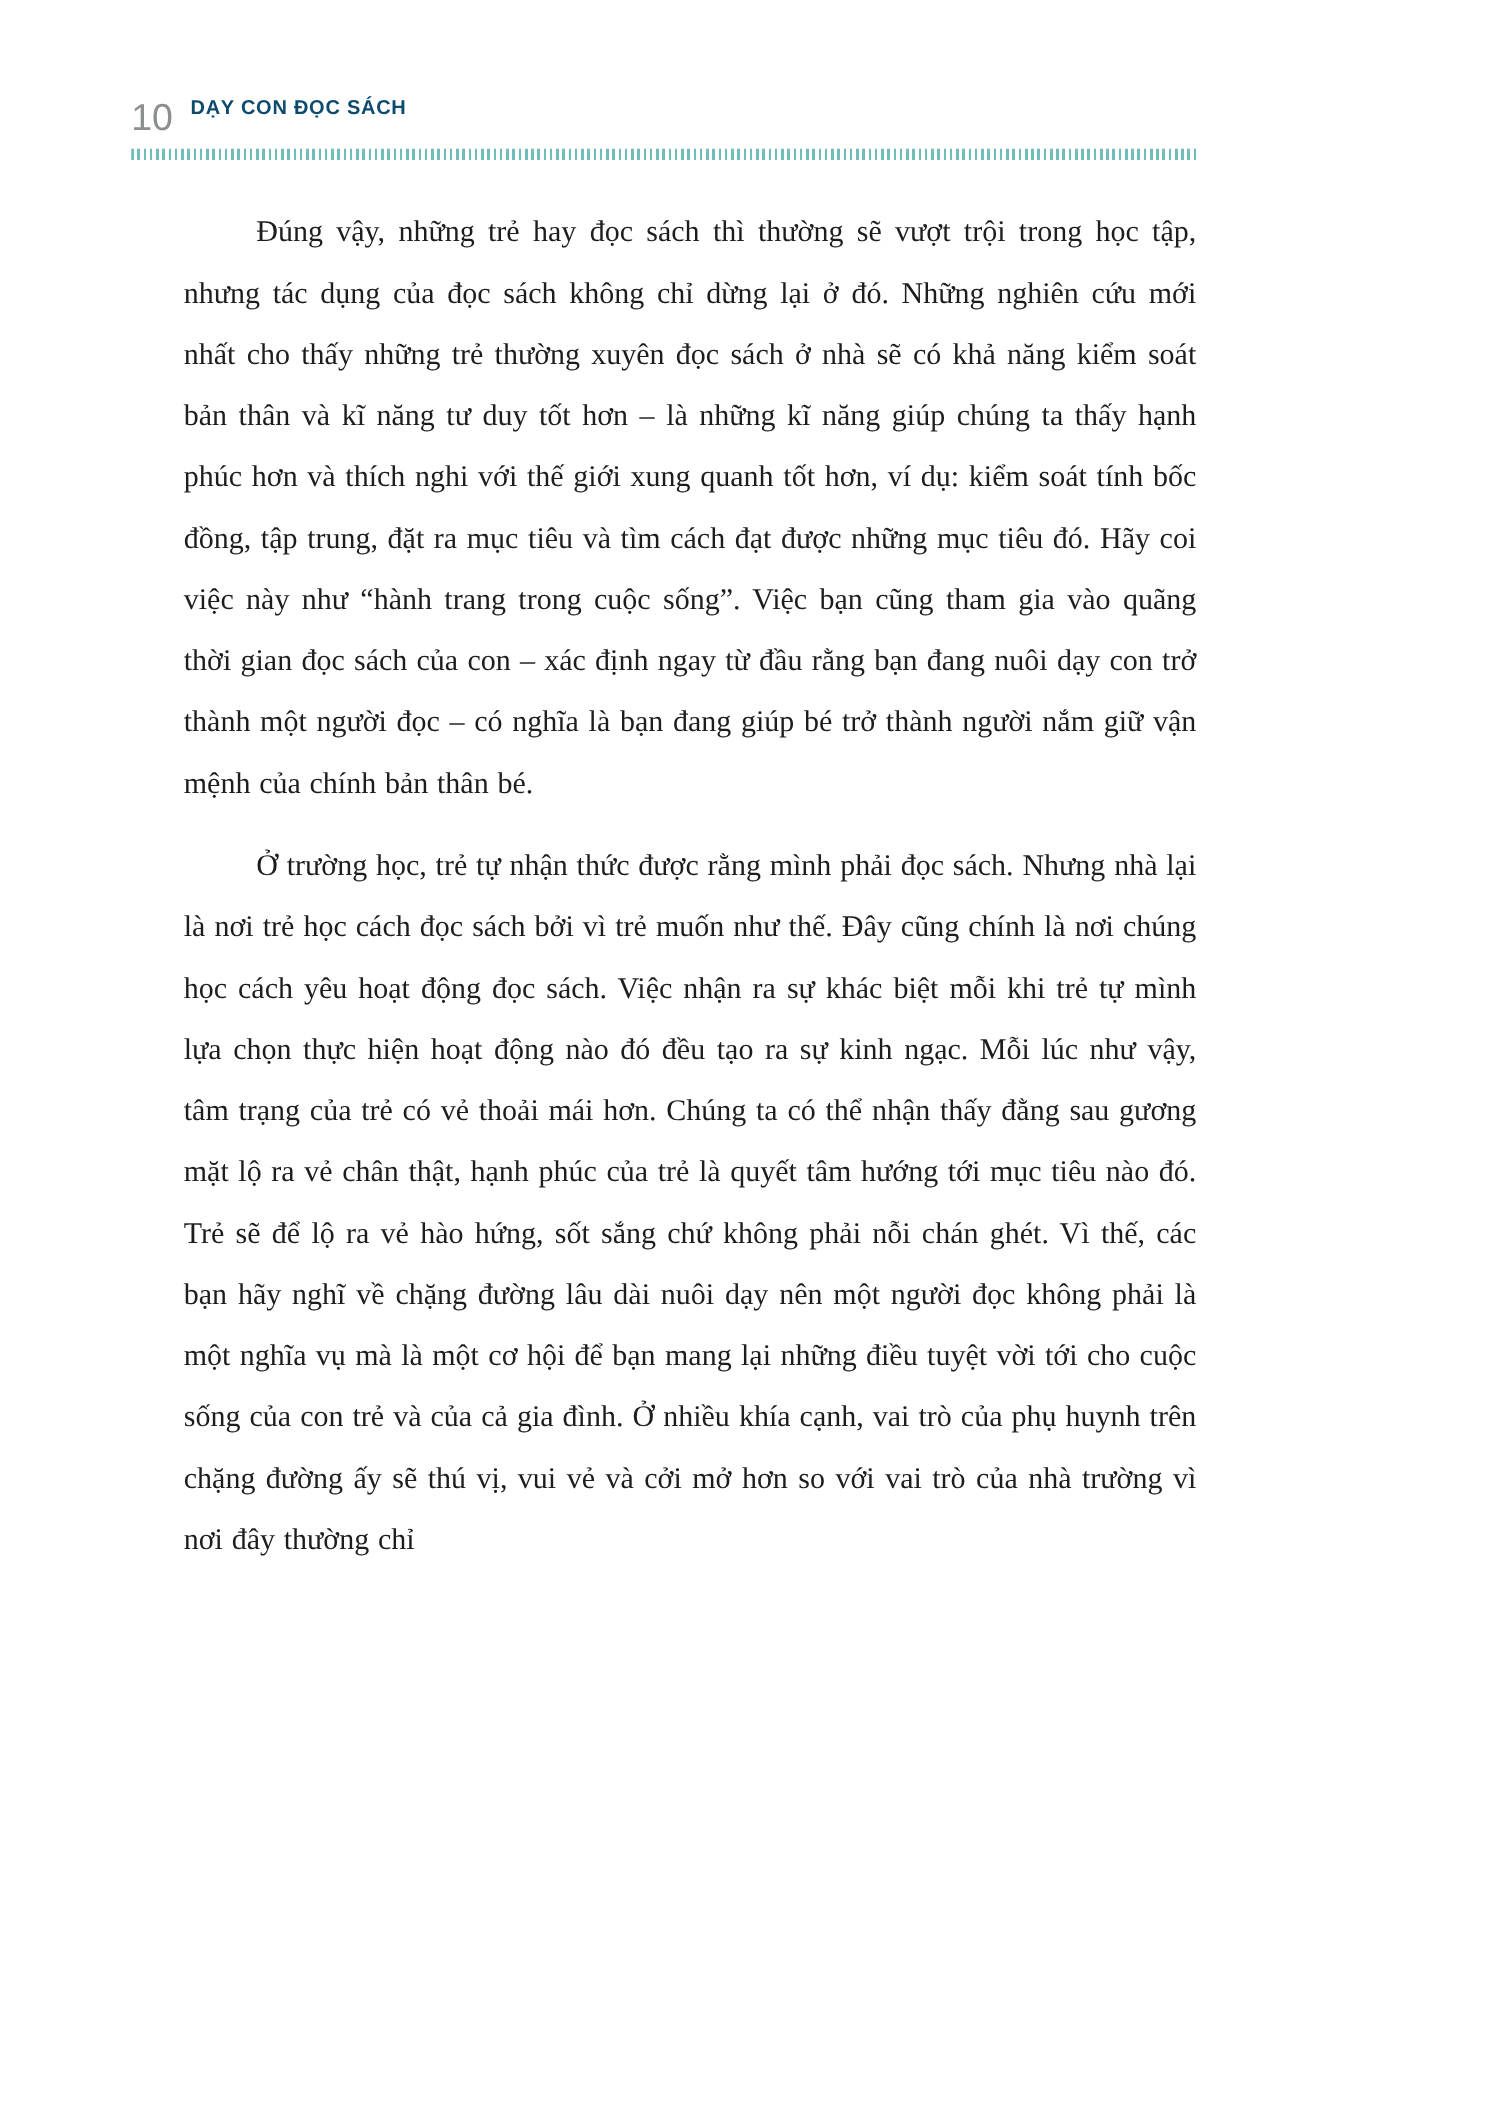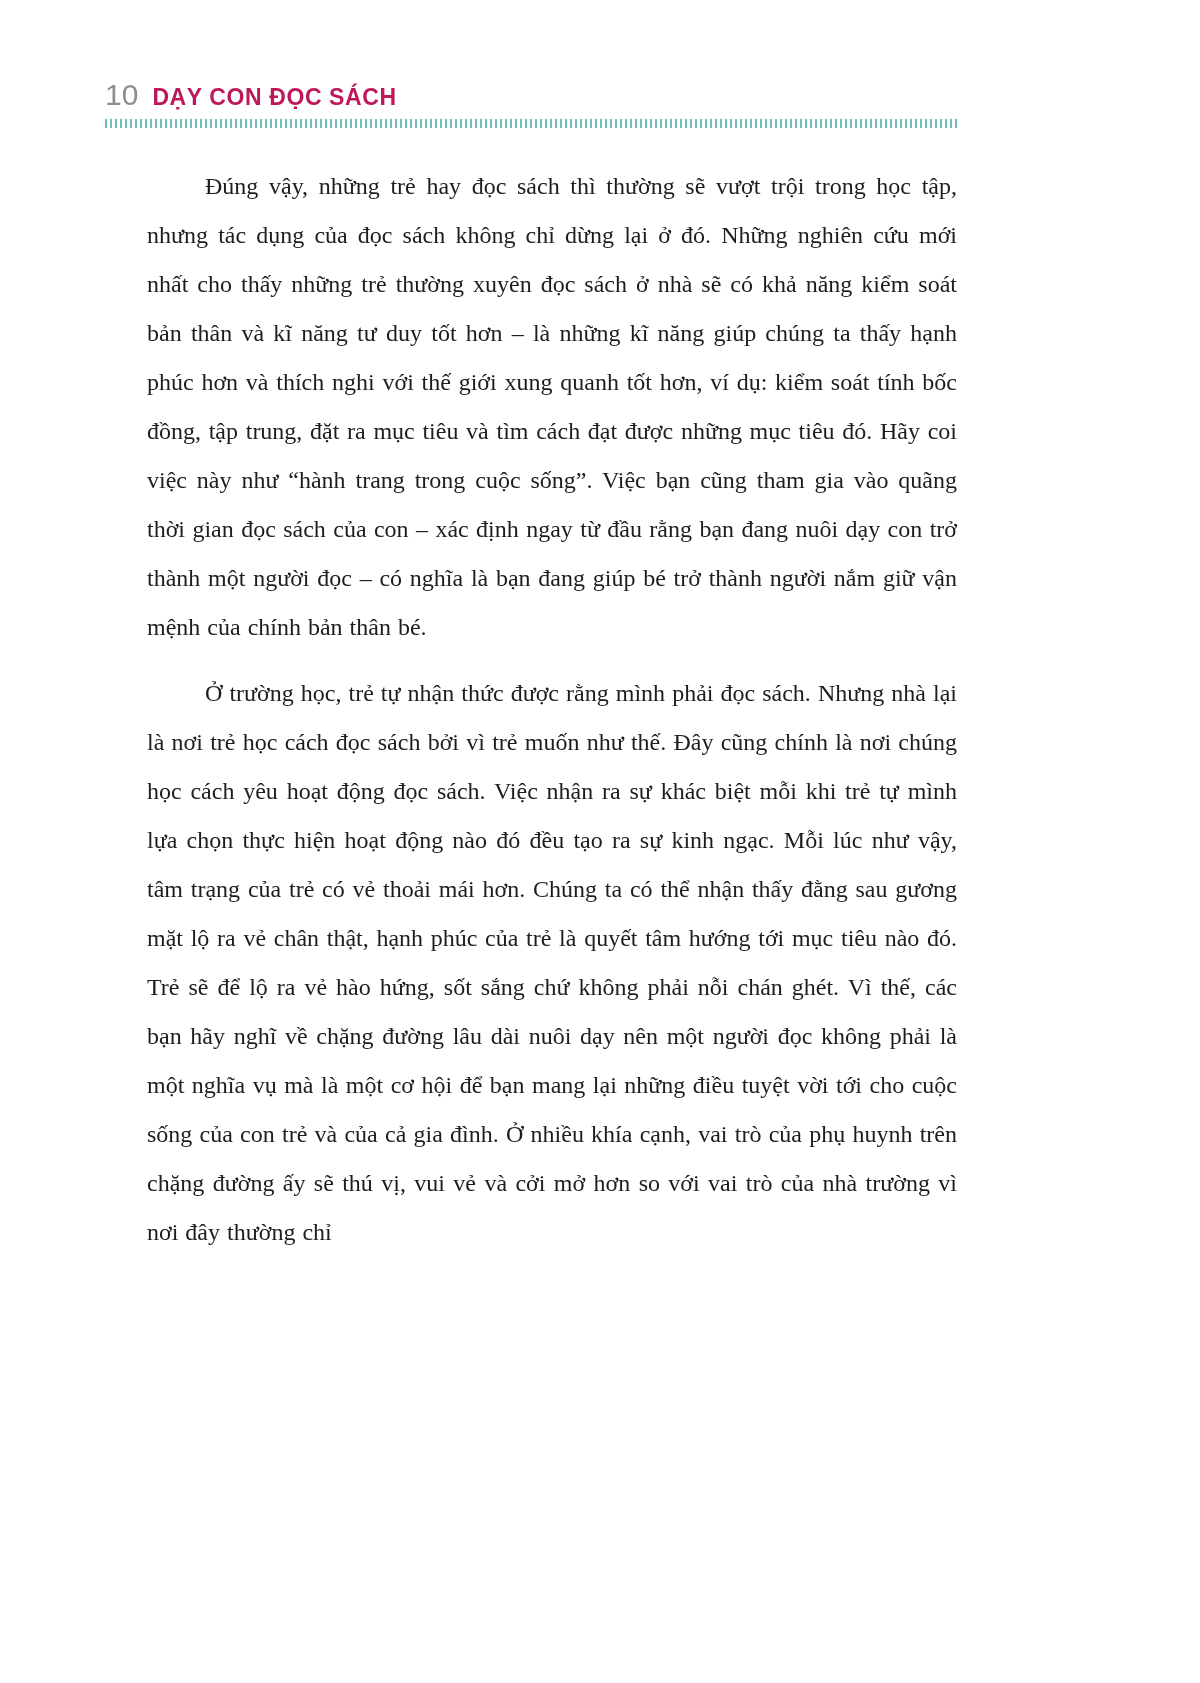--- a/index.html
+++ b/index.html
@@ -13,36 +13,36 @@
   .page {
     width: 1200px;
     height: 1683px;
     padding: 80px 243px 60px 105px;
     background: #ffffff;
     overflow: hidden;
   }
   .page-header { width: 100%; }
   .header-row {
     display: flex;
-    align-items: flex-end;
+    align-items: flex-start;
     gap: 14px;
   }
   .page-number {
     font-family: "Liberation Sans", sans-serif;
     font-size: 30px;
     font-weight: 400;
     color: #8b8f8e;
     line-height: 1;
   }
   .header-title {
     font-family: "Liberation Sans", sans-serif;
-    font-size: 23px;
+    font-size: 16px;
     font-weight: 700;
     letter-spacing: 0.6px;
-    color: #be185d;
+    color: #0c4a6e;
     line-height: 1;
     transform: translateY(-1px);
   }
   .header-rule {
     margin-top: 9px;
     height: 9px;
     width: 100%;
     background: repeating-linear-gradient(
       90deg,
       #57b1ab 0px, #57b1ab 2px,

